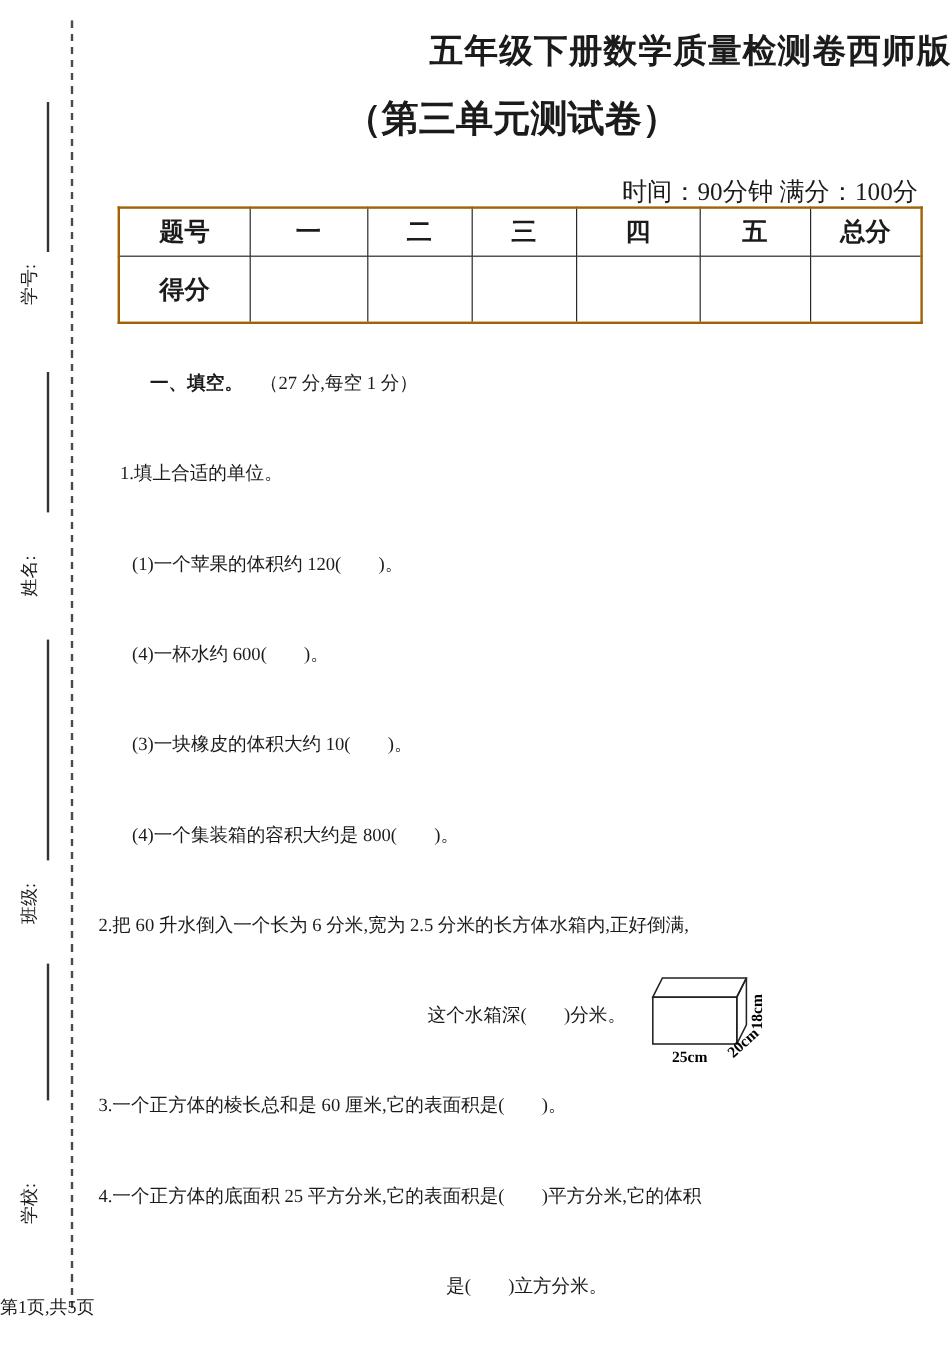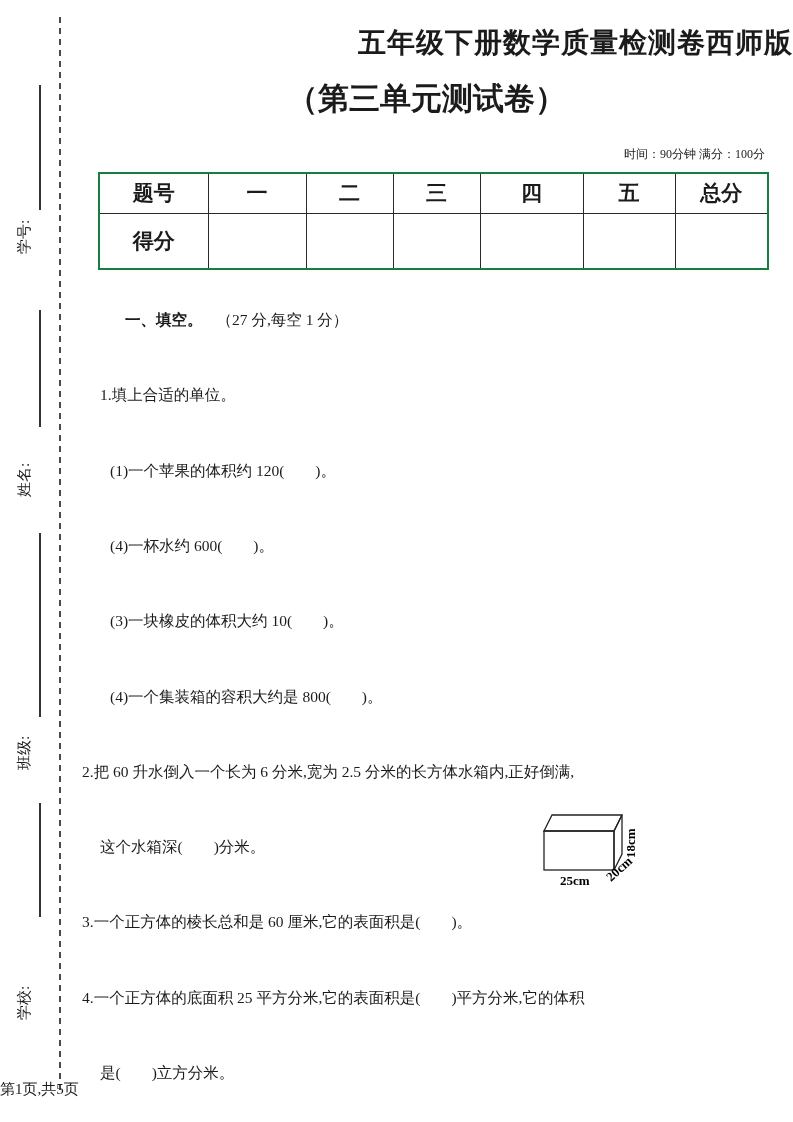--- a/index.html
+++ b/index.html
@@ -14,36 +14,36 @@
   .wl3{top:533px;height:184px;} .wl4{top:803px;height:114px;}
   .mlabel{position:absolute;left:1px;width:46px;height:46px;display:flex;align-items:center;
           justify-content:center;transform:rotate(-90deg);font-size:15px;white-space:nowrap;}
   .ml1{top:214px;} .ml2{top:457px;} .ml3{top:730px;} .ml4{top:980px;}
 
   
   .title{position:absolute;left:60px;right:0;top:24px;text-align:right;font-size:28px;
          font-weight:700;letter-spacing:1px;}
   .subtitle{position:absolute;left:60px;right:0;top:78px;text-align:center;font-size:31px;
             font-weight:700;}
-  .meta{position:absolute;right:28px;top:146px;font-size:12px;}
+  .meta{position:absolute;right:28px;top:146px;font-size:21px;}
 
   
   table.score{position:absolute;left:98px;top:172px;border-collapse:collapse;
-              table-layout:fixed;border:2px solid #15803d;}
+              table-layout:fixed;border:2px solid #a16207;}
   table.score td{border:1px solid #2a2a2a;text-align:center;font-size:21px;font-weight:700;
                  padding:0;}
   tr.hrow{height:40px;} tr.srow{height:56px;}
 
   
   .qbody{position:absolute;left:78px;top:257px;width:700px;font-size:15.5px;
          line-height:25.1px;white-space:pre-wrap;}
   .qbody .hd{font-weight:700;margin-left:47px;}
   .qbody .nt{font-weight:400;margin-left:14px;}
   .n{padding-left:4px;} .n1{padding-left:22px;} .s{padding-left:32px;}
-  .c{padding-left:22px;}
+  .c{padding-left:22px;text-align:center;}
 
   
   .fig{position:absolute;left:538px;top:804px;}
   .fig text{font-size:13px;font-weight:700;font-family:"Liberation Serif","DejaVu Serif",serif;}
 
   
   .footer{position:absolute;left:0;right:0;top:1080px;text-align:left;font-size:15px;}
 </style>
 </head>
 <body>

